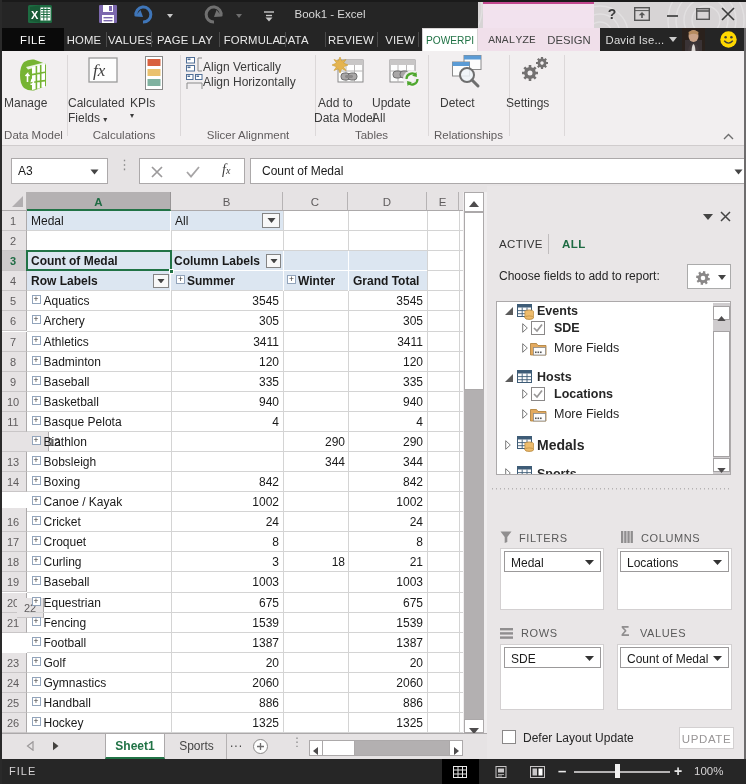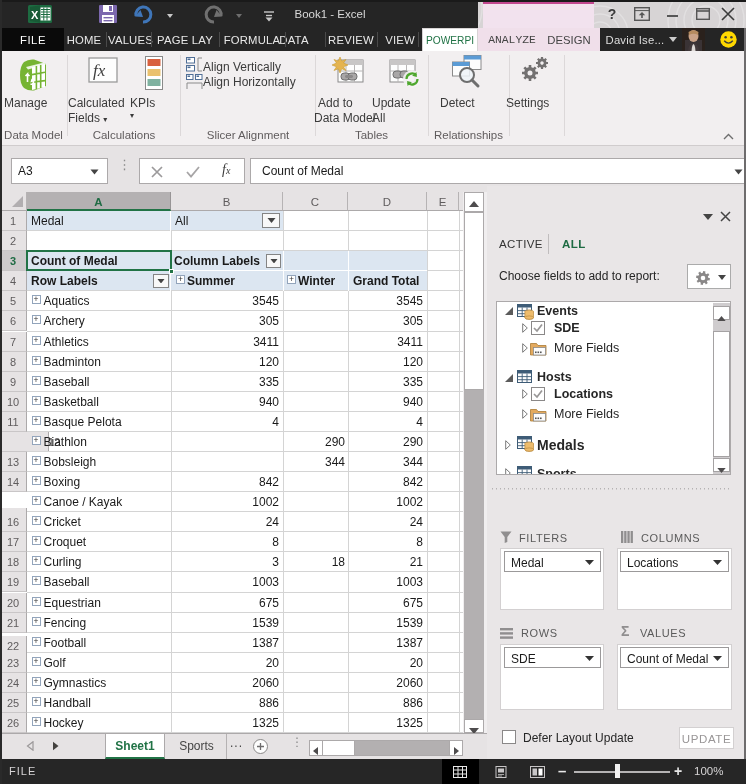--- a/index.html
+++ b/index.html
@@ -352,21 +352,21 @@
   <div class="abs rowhead" style="top:431.8px;height:20.08px;line-height:20.1px;padding-left:48px;">12</div>
   <div class="abs rowhead" style="top:451.9px;height:20.08px;line-height:20.1px;">13</div>
   <div class="abs rowhead" style="top:472.0px;height:20.08px;line-height:20.1px;">14</div>
   <div class="abs rowhead" style="top:508px;height:20.08px;line-height:20.1px;">15</div>
   <div class="abs rowhead" style="top:512.2px;height:20.08px;line-height:20.1px;">16</div>
   <div class="abs rowhead" style="top:532.2px;height:20.08px;line-height:20.1px;">17</div>
   <div class="abs rowhead" style="top:552.3px;height:20.08px;line-height:20.1px;">18</div>
   <div class="abs rowhead" style="top:572.4px;height:20.08px;line-height:20.1px;">19</div>
   <div class="abs rowhead" style="top:592.5px;height:20.08px;line-height:20.1px;">20</div>
   <div class="abs rowhead" style="top:612.5px;height:20.08px;line-height:20.1px;">21</div>
-  <div class="abs rowhead" style="top:636px;height:20.08px;line-height:20.1px;">22</div>
+  <div class="abs rowhead" style="top:598px;height:20.08px;line-height:20.1px;margin-left:17px;">22</div>
   <div class="abs rowhead" style="top:652.7px;height:20.08px;line-height:20.1px;">23</div>
   <div class="abs rowhead" style="top:672.8px;height:20.08px;line-height:20.1px;">24</div>
   <div class="abs rowhead" style="top:692.8px;height:20.08px;line-height:20.1px;">25</div>
   <div class="abs rowhead" style="top:712.9px;height:20.08px;line-height:20.1px;">26</div>
   <div class="abs" style="left:27px;top:230.1px;width:436px;height:1px;background:#d4d4d4;"></div>
   <div class="abs" style="left:27px;top:250.2px;width:436px;height:1px;background:#d4d4d4;"></div>
   <div class="abs" style="left:27px;top:270.2px;width:436px;height:1px;background:#d4d4d4;"></div>
   <div class="abs" style="left:27px;top:290.3px;width:436px;height:1px;background:#d4d4d4;"></div>
   <div class="abs" style="left:27px;top:310.4px;width:436px;height:1px;background:#d4d4d4;"></div>
   <div class="abs" style="left:27px;top:330.5px;width:436px;height:1px;background:#d4d4d4;"></div>

